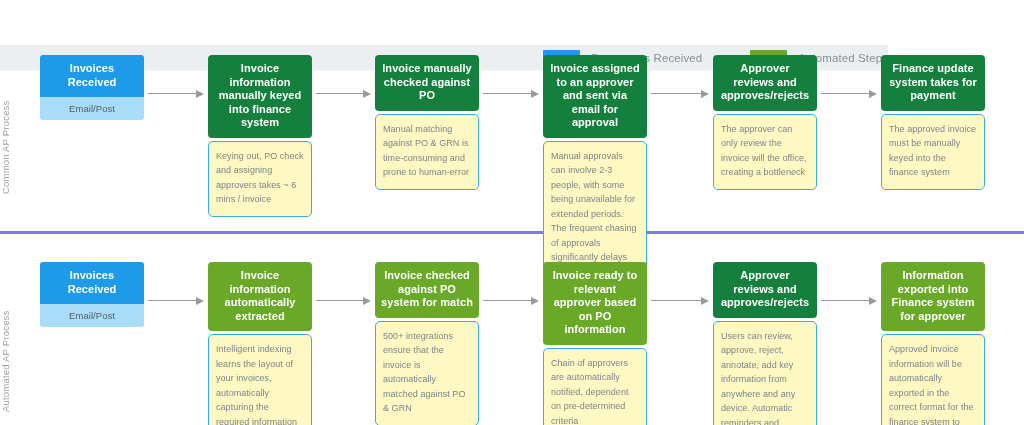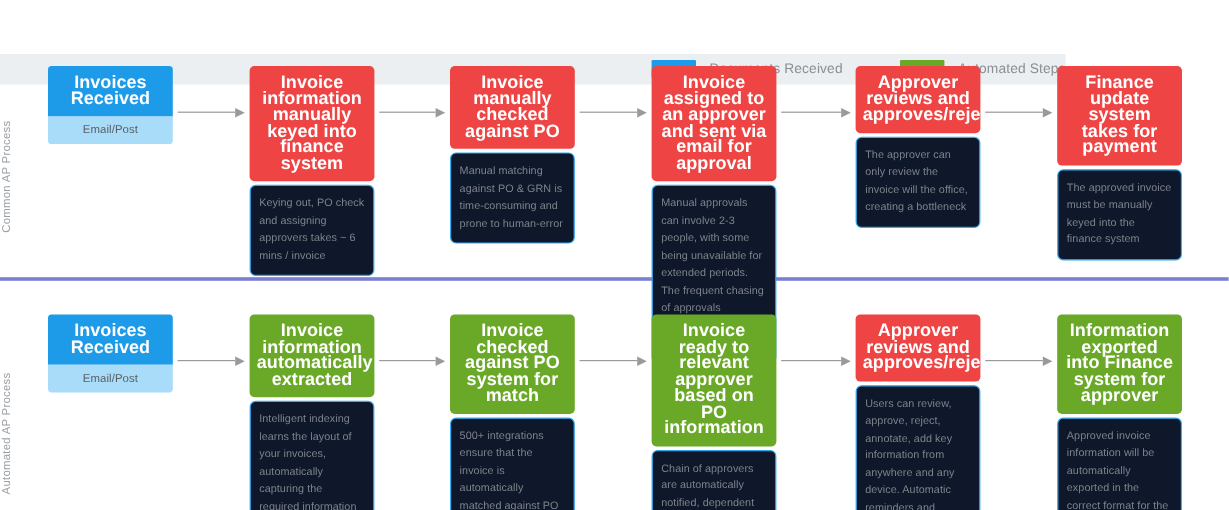--- a/index.html
+++ b/index.html
@@ -101,35 +101,35 @@
     top: 0;
     width: 104px;
   }
   .node-entry { width: 104px; }
 
   .node-header {
     border-radius: 4px;
     padding: 7px 6px 8px;
     box-sizing: border-box;
     color: #ffffff;
-    font-size: 15px;
+    font-size: 11px;
     font-weight: bold;
     line-height: 13.5px;
     text-align: center;
     letter-spacing: 0.05px;
   }
-  .node-header.manual   { background: #ef4444; }
+  .node-header.manual   { background: #15803d; }
   .node-header.auto     { background: #6aa828; }
   .node-header.document { background: #1e9be8; border-radius: 3px 3px 0 0; }
 
   .node-body {
     margin-top: 3px;
     border: 1.5px solid #36a9f0;
     border-radius: 5px;
-    background: #0f172a;
+    background: #fef9c3;
     box-sizing: border-box;
     padding: 7px 7px 9px;
     color: #7d838a;
     font-size: 9px;
     line-height: 14.5px;
     letter-spacing: 0.05px;
   }
   .node-subtitle {
     background: #a8dcf8;
     border-radius: 0 0 3px 3px;

